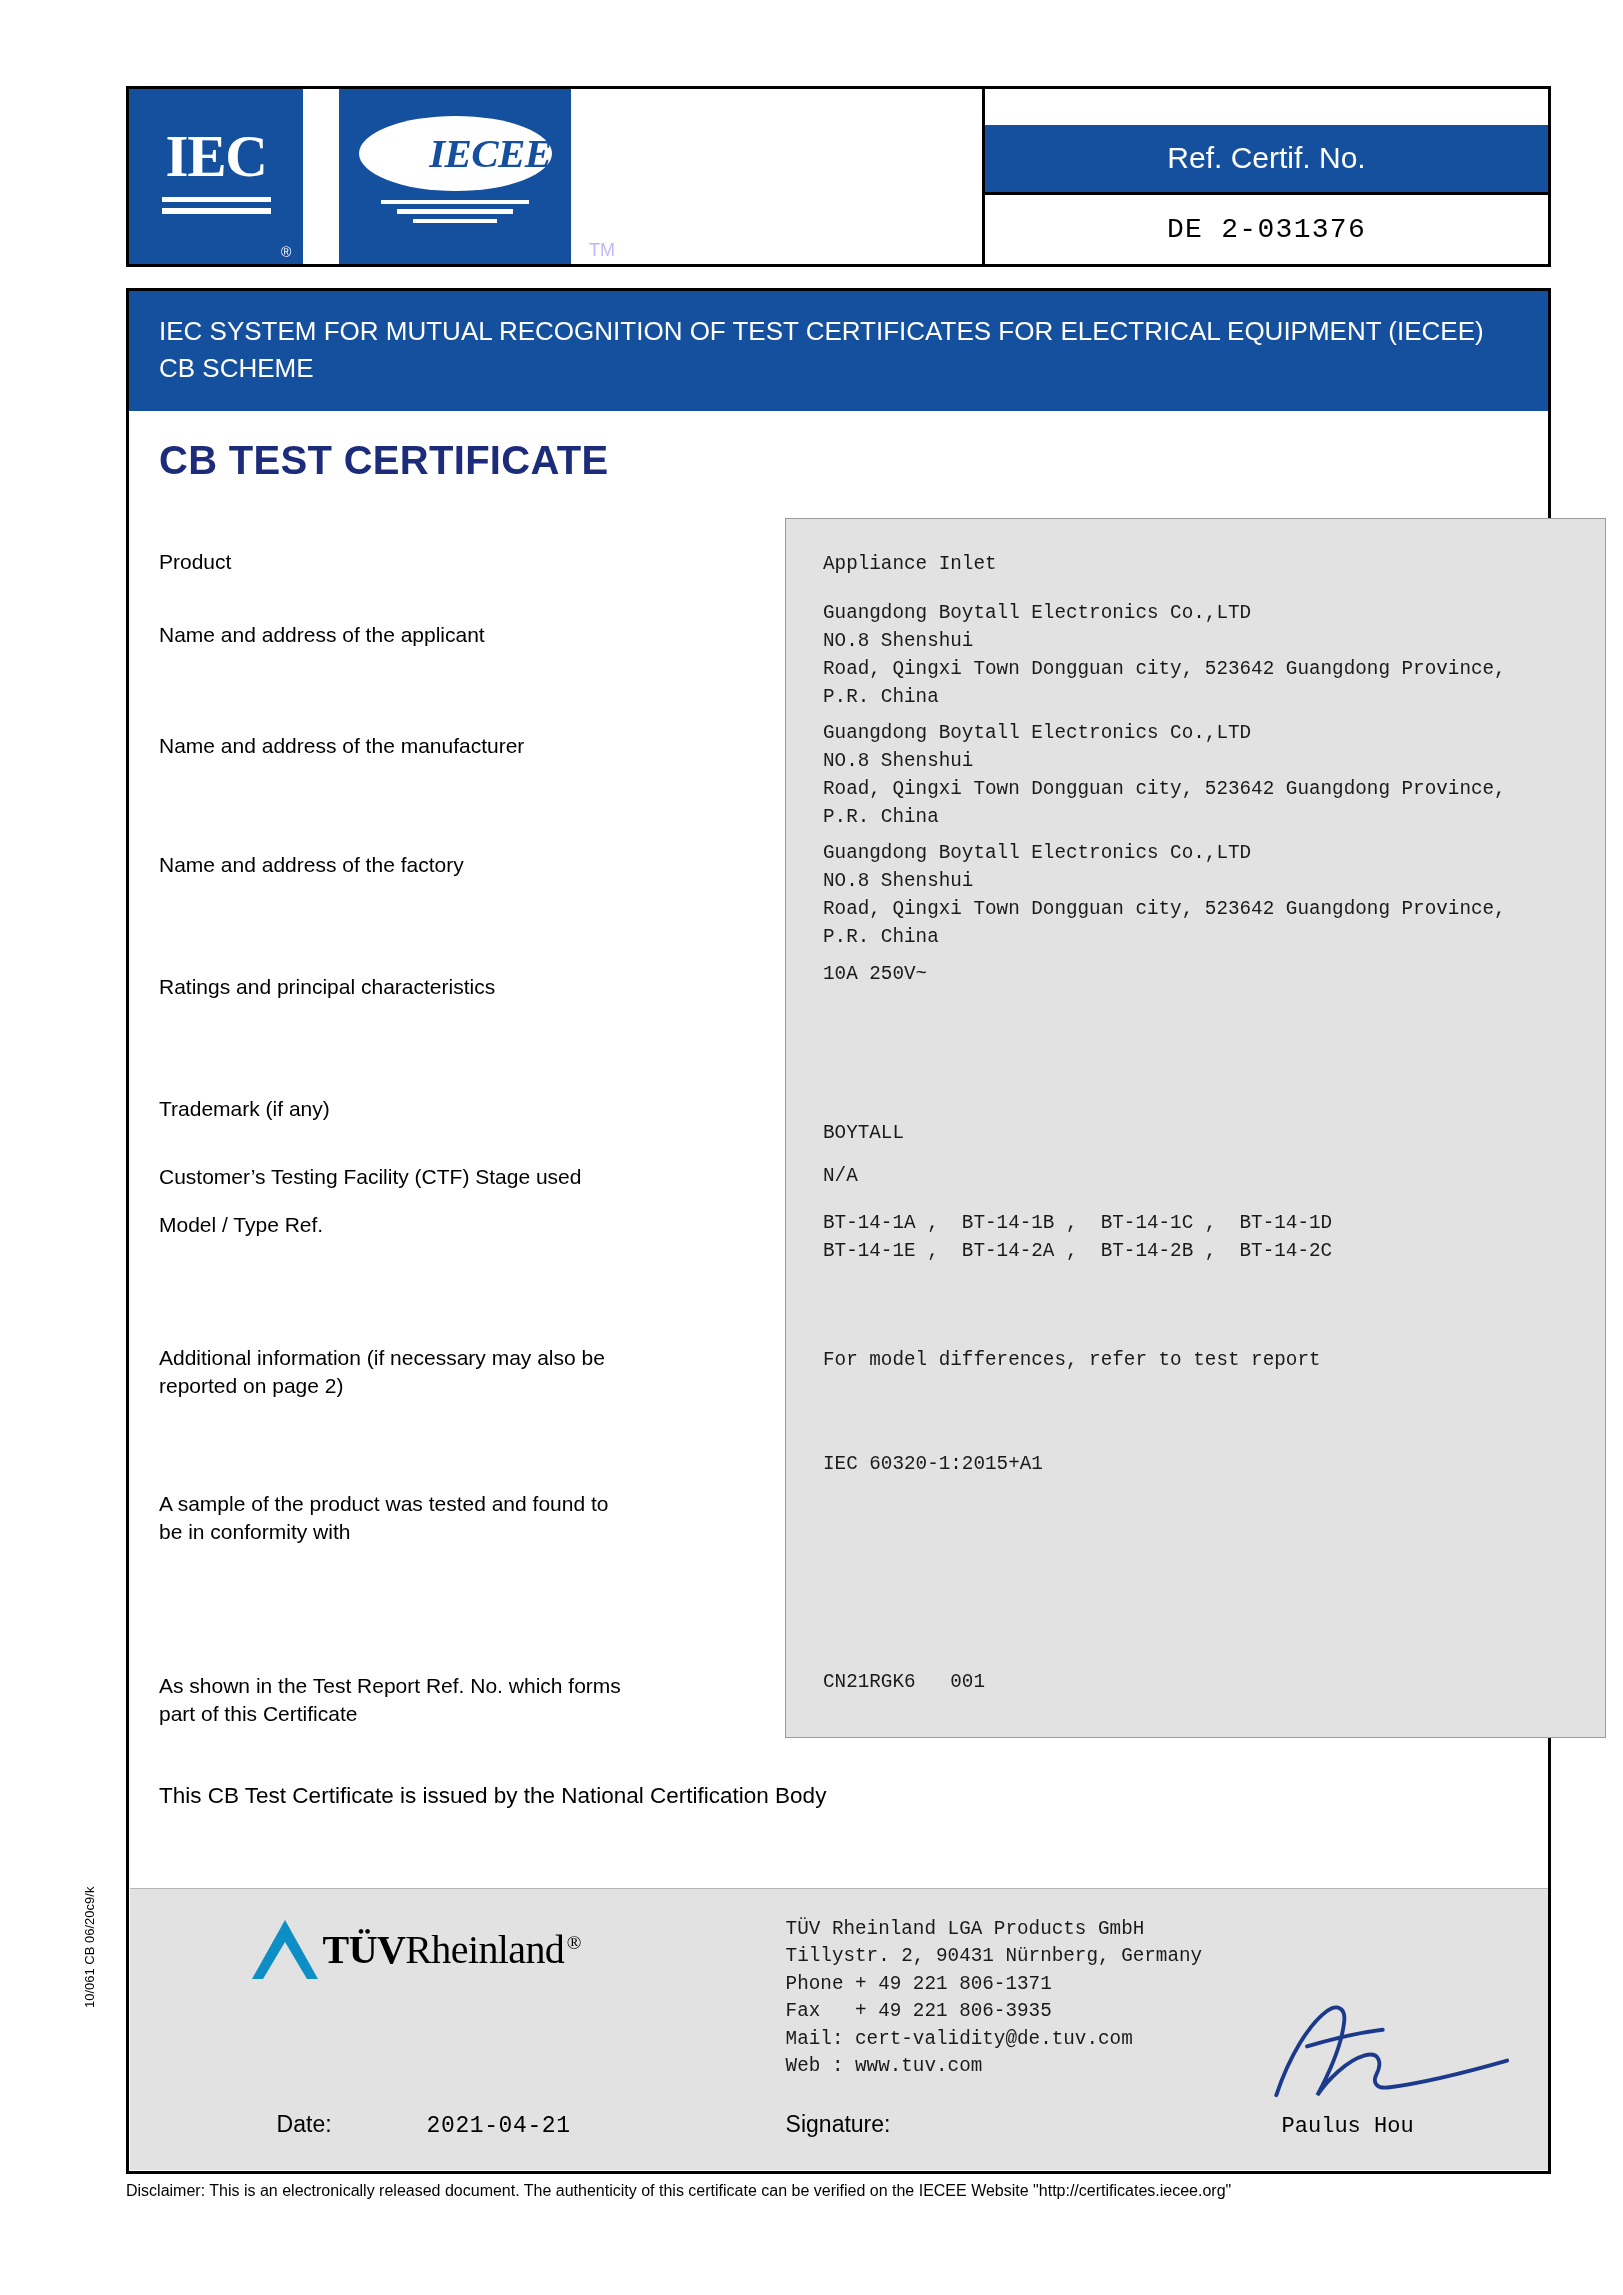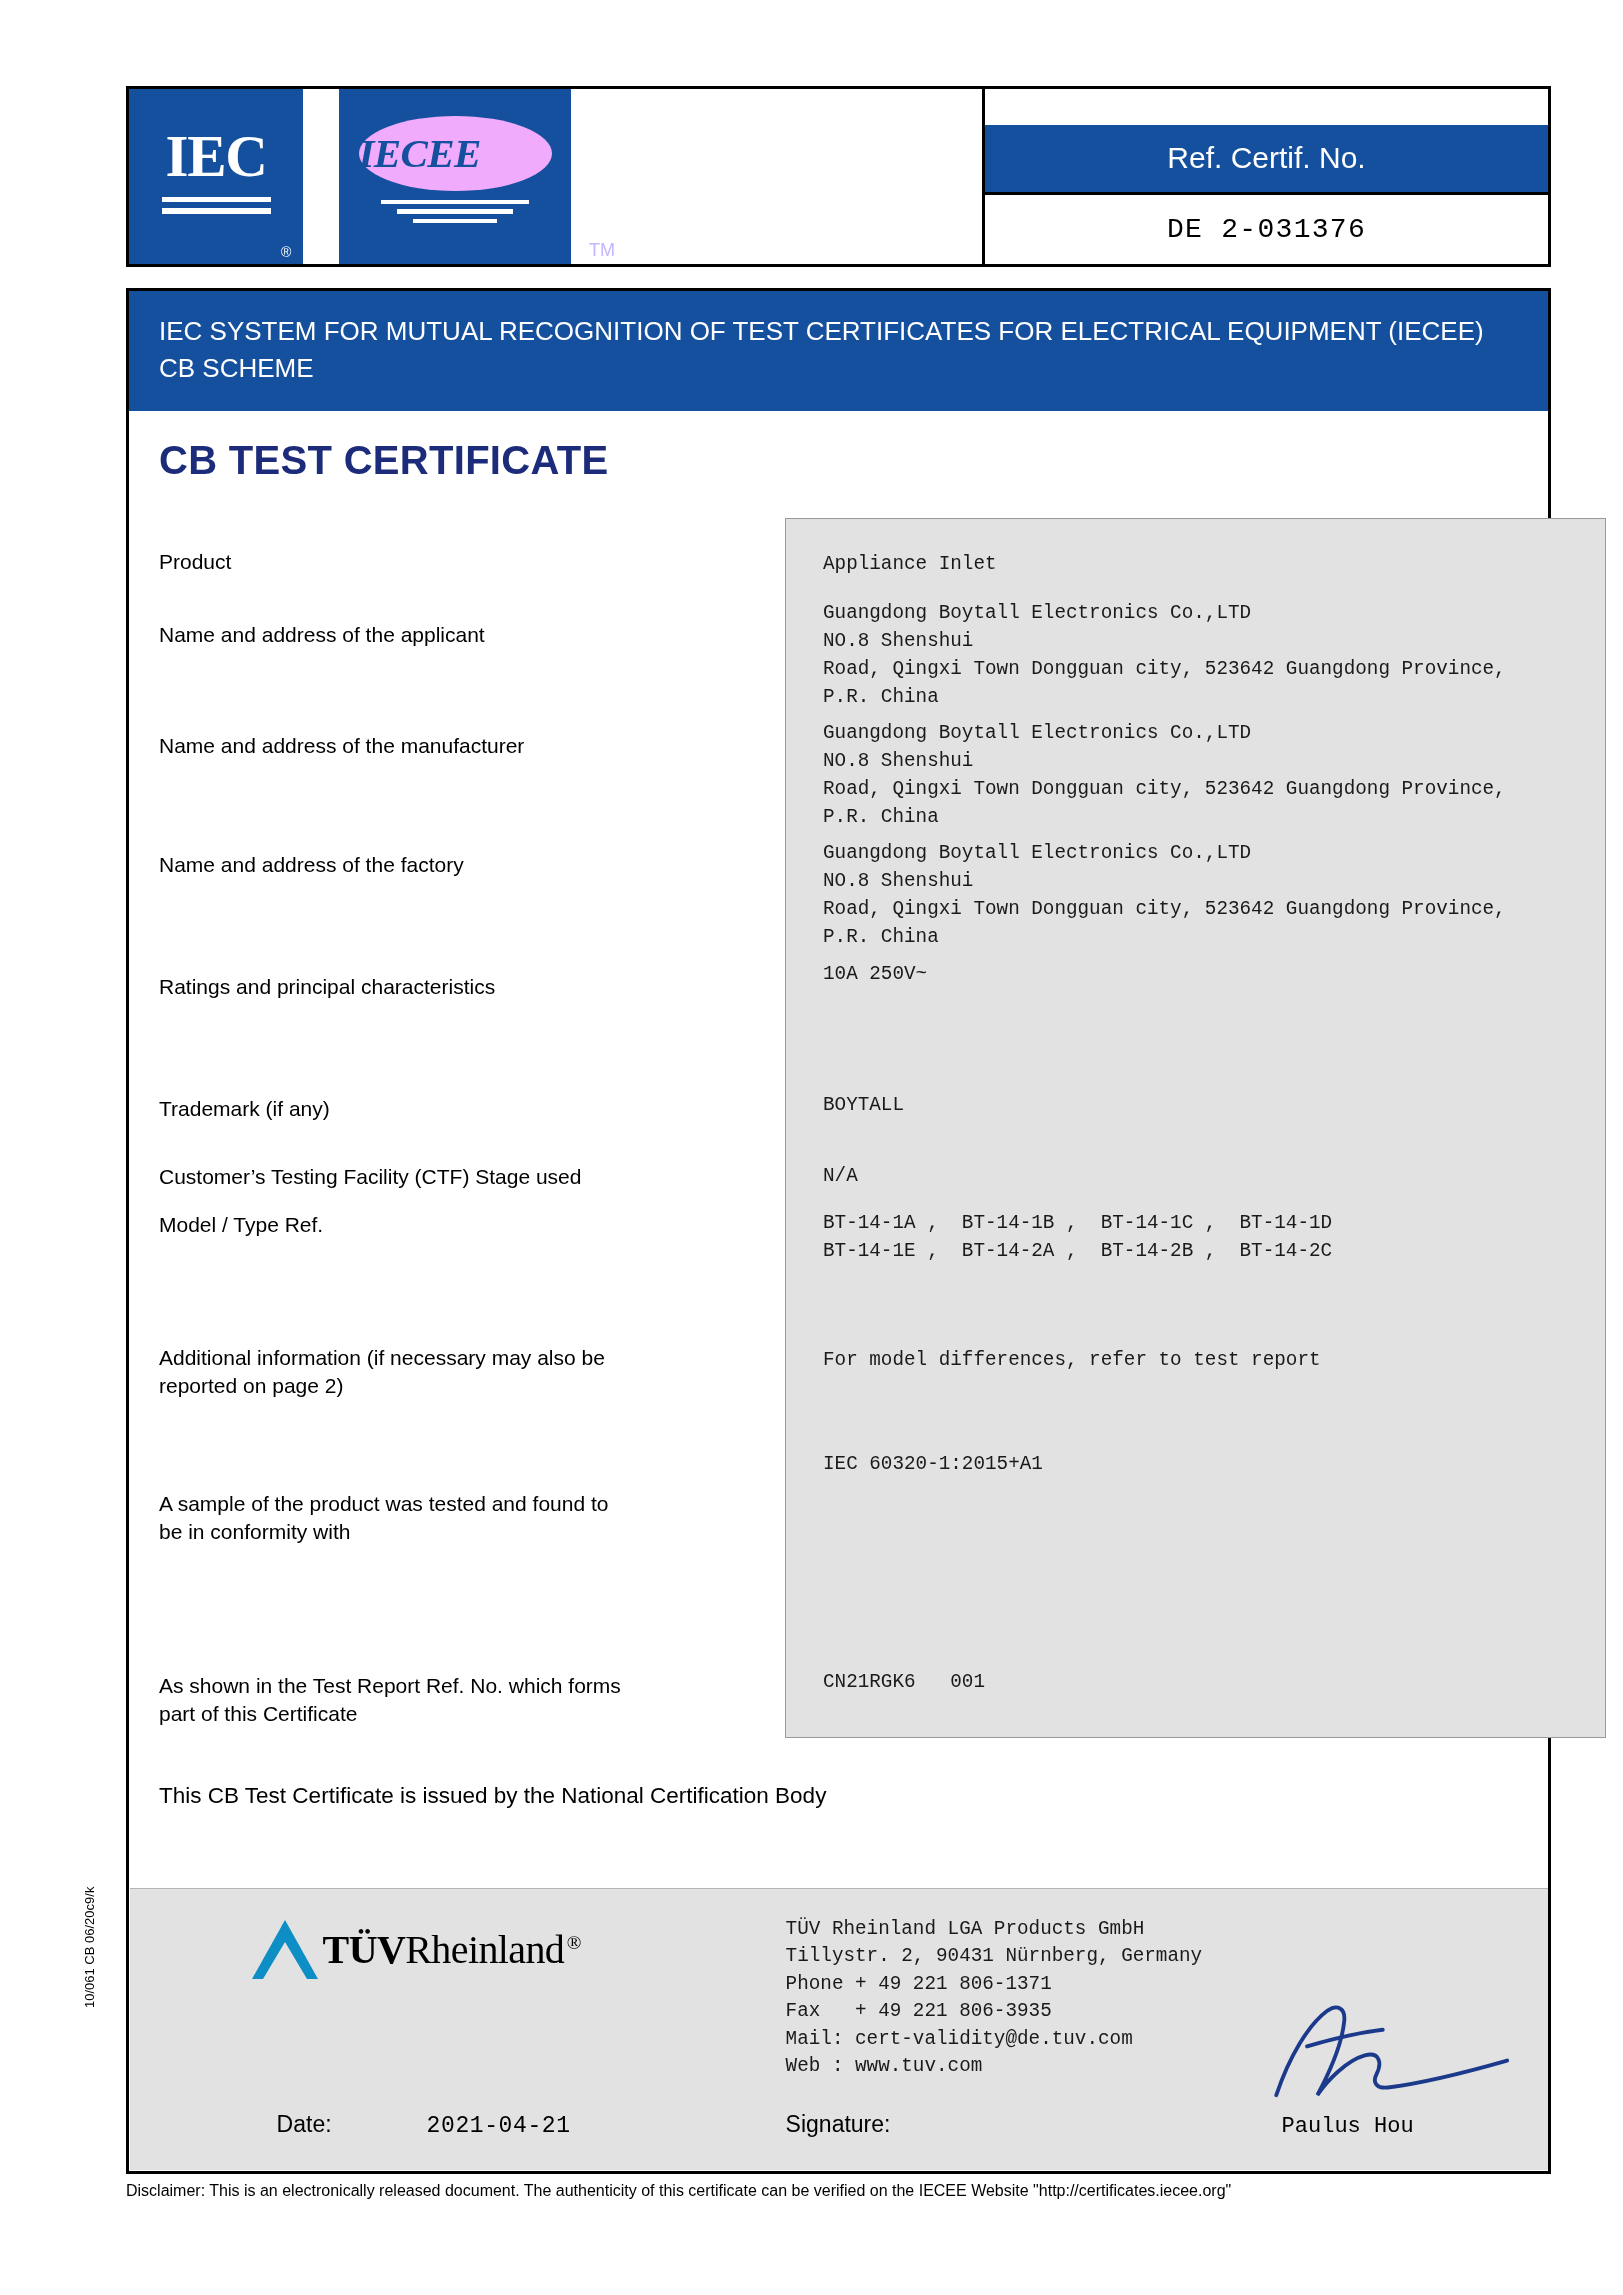--- a/index.html
+++ b/index.html
@@ -86,24 +86,24 @@
     position: relative;
     display: flex;
     align-items: center;
     justify-content: center;
     flex-direction: column;
   }
   .iecee-ellipse {
     width: 193px;
     height: 75px;
     border-radius: 50%;
-    background: #f0abfc;
-    display: flex;
-    align-items: center;
-    justify-content: flex-start;
+    background: #ffffff;
+    display: flex;
+    align-items: center;
+    justify-content: flex-end;
     margin-top: -9px;
   }
   .iecee-ellipse span {
     color: #15509e;
     font-family: "Liberation Serif", serif;
     font-weight: bold;
     font-style: italic;
     font-size: 41px;
     letter-spacing: -0.6px;
   }
@@ -383,21 +383,21 @@
 P.R. China</div>
       <div class="value" style="left:694px; top:220px;">Guangdong Boytall Electronics Co.,LTD
 NO.8 Shenshui
 Road, Qingxi Town Dongguan city, 523642 Guangdong Province,
 P.R. China</div>
       <div class="value" style="left:694px; top:340px;">Guangdong Boytall Electronics Co.,LTD
 NO.8 Shenshui
 Road, Qingxi Town Dongguan city, 523642 Guangdong Province,
 P.R. China</div>
       <div class="value" style="left:694px; top:461px;">10A 250V~</div>
-      <div class="value" style="left:694px; top:592px;">BOYTALL</div>
+      <div class="value" style="left:694px; top:620px;">BOYTALL</div>
       <div class="value" style="left:694px; top:663px;">N/A</div>
       <div class="value" style="left:694px; top:710px;">BT-14-1A ,  BT-14-1B ,  BT-14-1C ,  BT-14-1D
 BT-14-1E ,  BT-14-2A ,  BT-14-2B ,  BT-14-2C</div>
       <div class="value" style="left:694px; top:847px;">For model differences, refer to test report</div>
       <div class="value" style="left:694px; top:951px;">IEC 60320-1:2015+A1</div>
       <div class="value" style="left:694px; top:1169px;">CN21RGK6   001</div>
 
       <div class="issued-line" style="top:1284px;">This CB Test Certificate is issued by the National Certification Body</div>
     </div>
 

